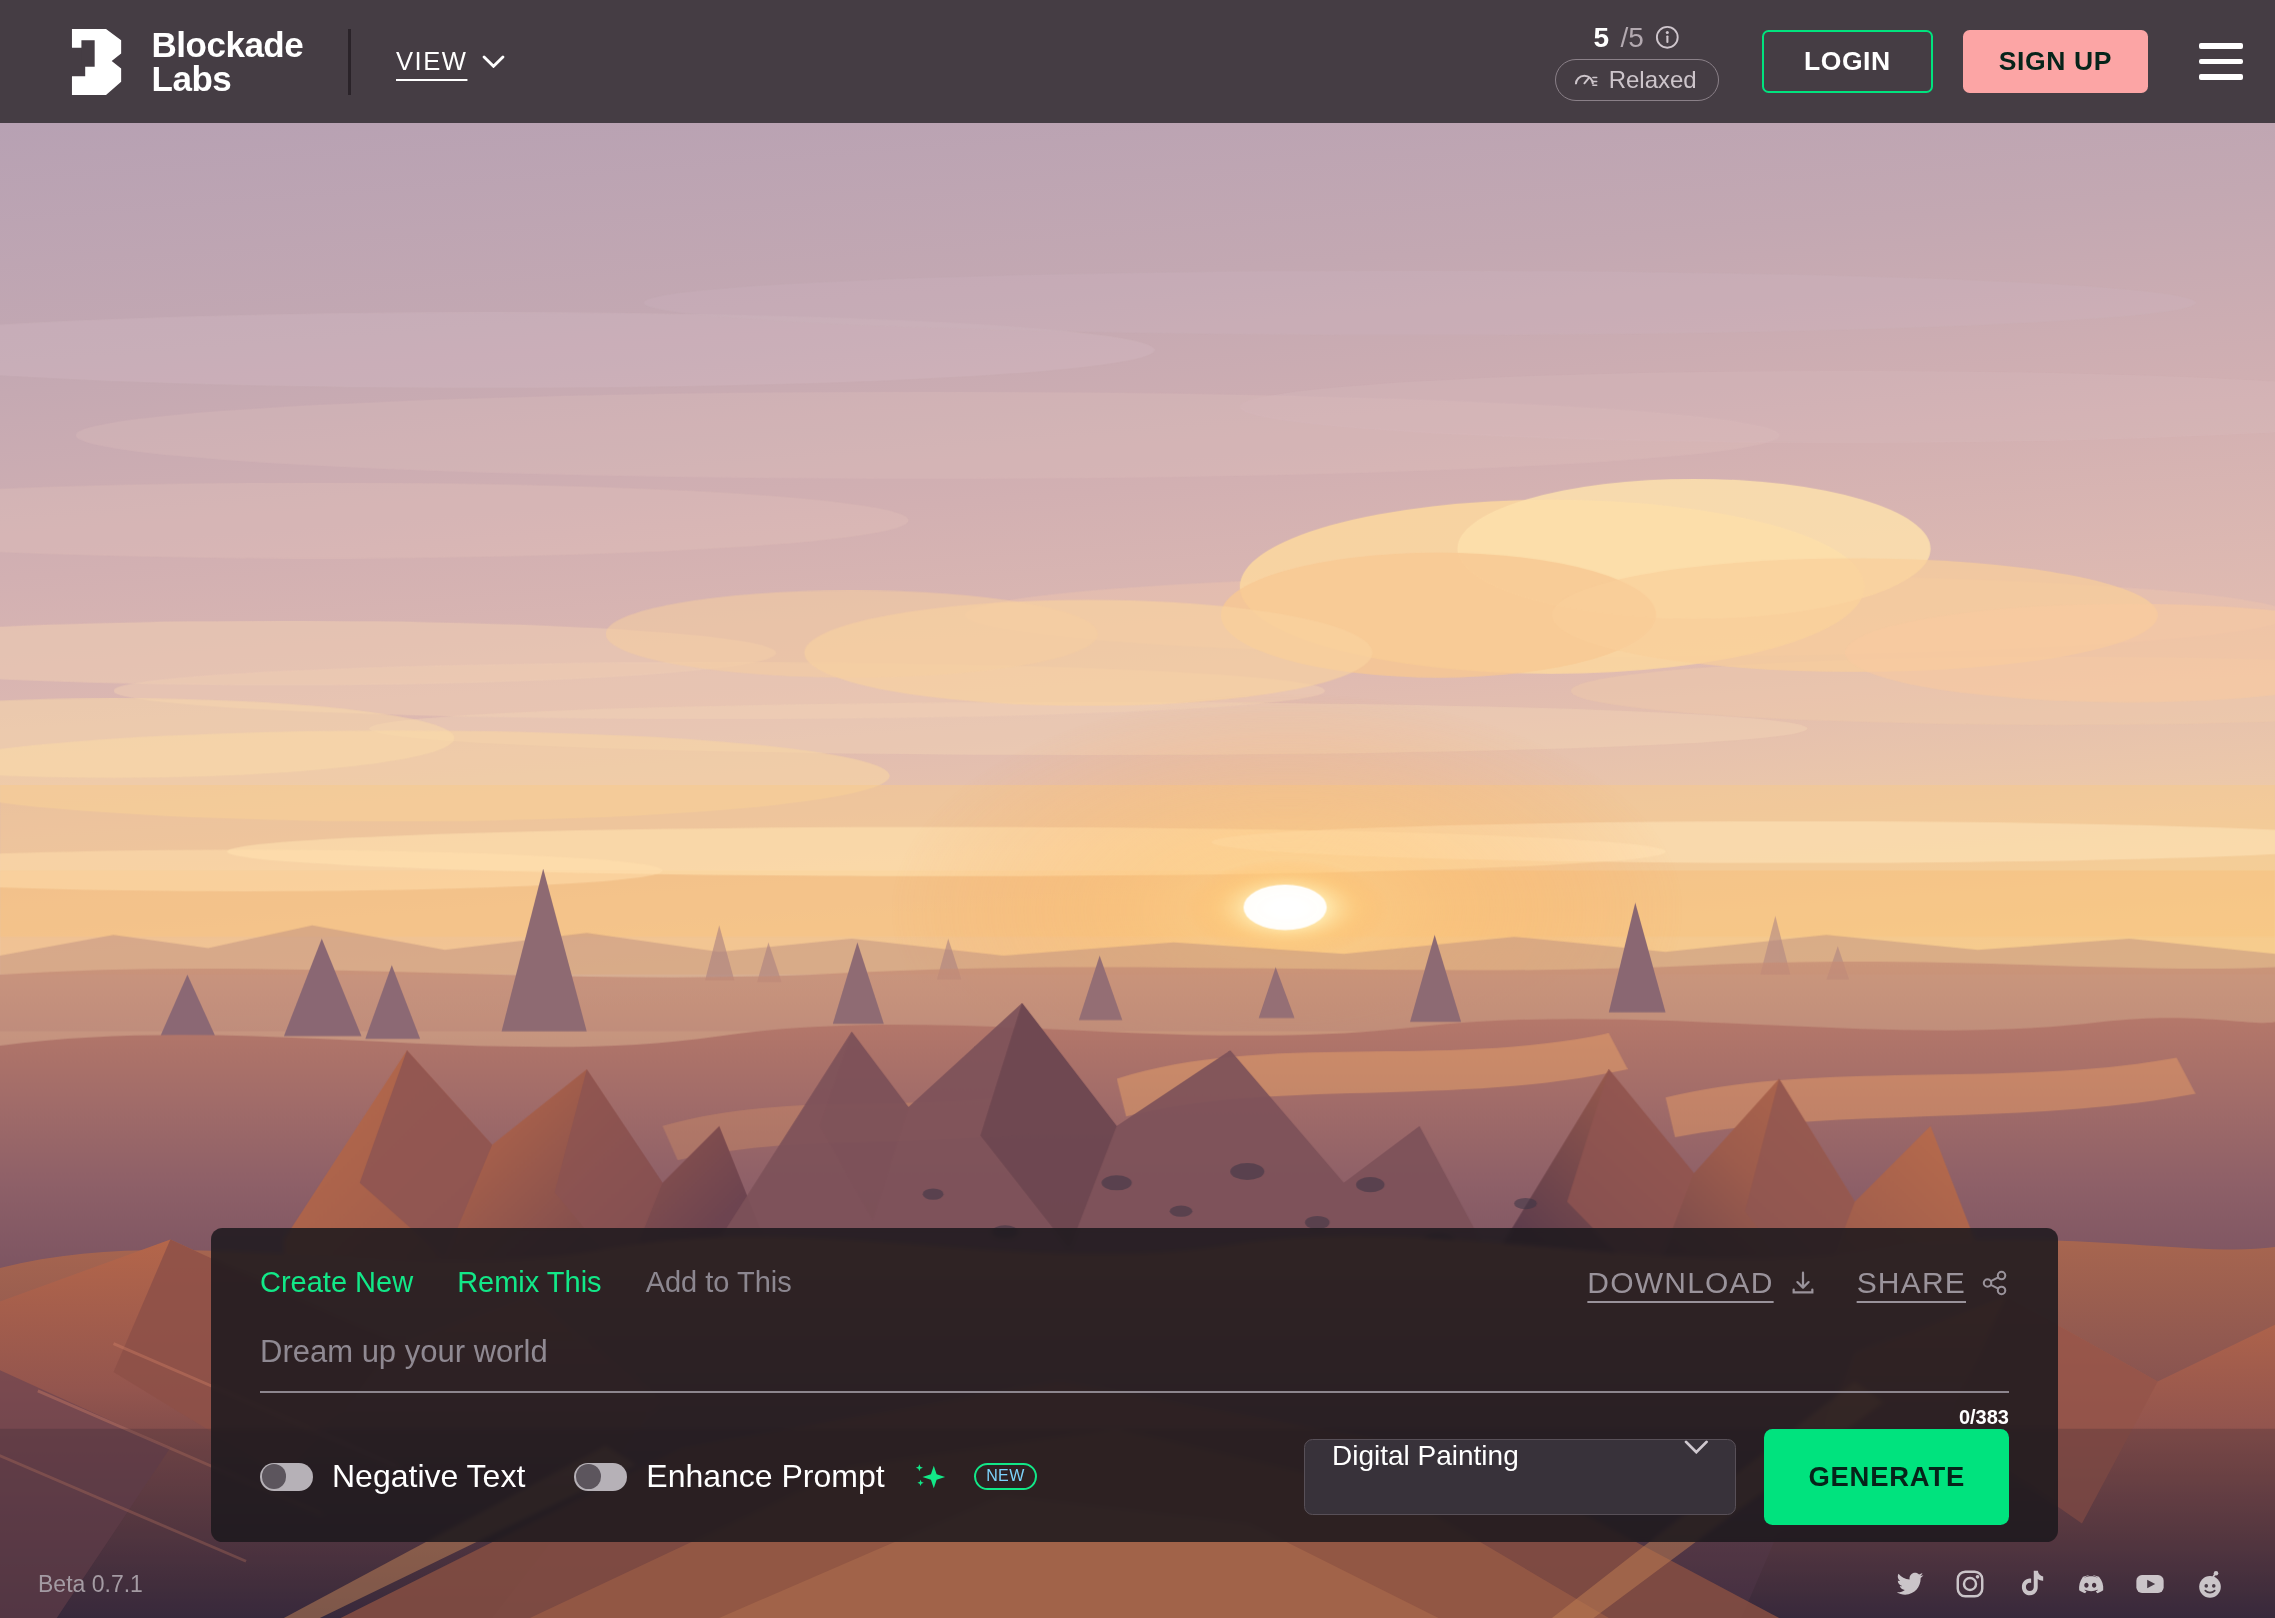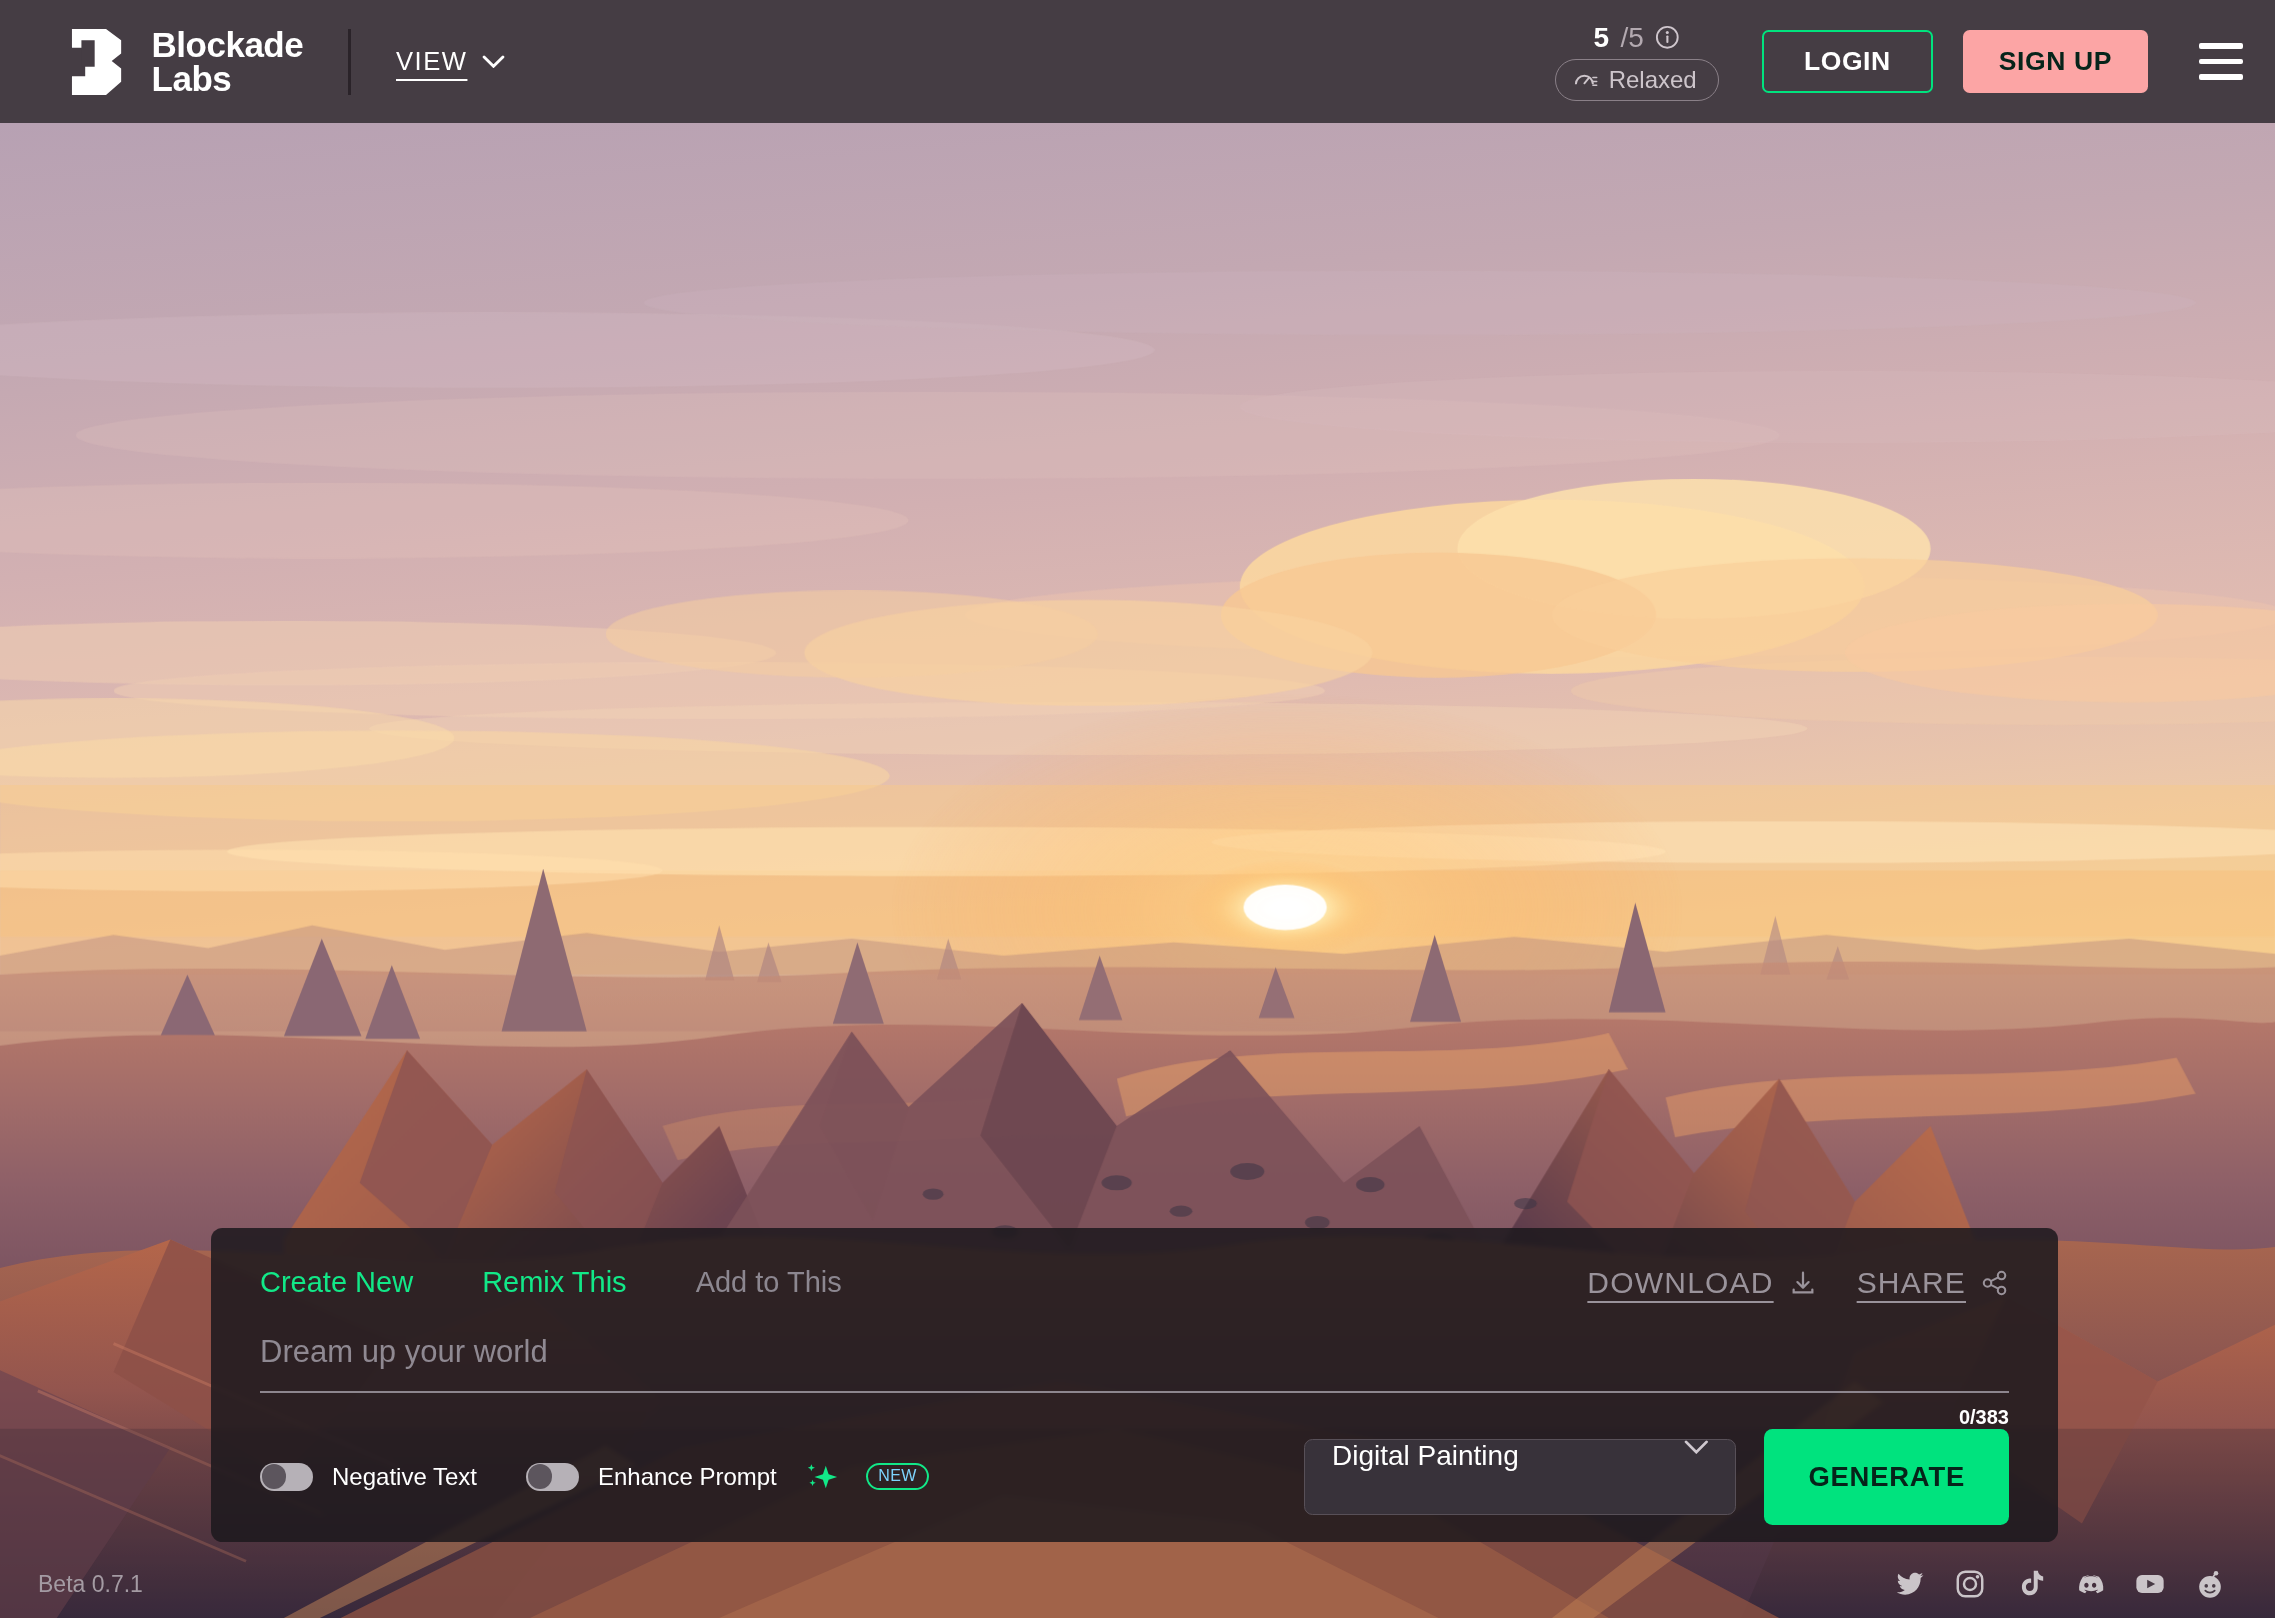--- a/index.html
+++ b/index.html
@@ -95,21 +95,21 @@
     position: absolute;
     left: 211px; top: 1228px;
     width: 1847px; height: 314px;
     background: rgba(28,25,29,0.86);
     border-radius: 11.4px;
     padding: 38px 49px 0 49px;
     z-index: 40;
     backdrop-filter: blur(1.9px);
   }
   .panel-top { display: flex; align-items: flex-start; }
-  .tabs { display: flex; align-items: center; gap: 69px; }
+  .tabs { display: flex; align-items: center; gap: 44px; }
   .tab {
     font-size: 29px; background: none; border: none;
     cursor: pointer; padding: 0;
   }
   .tab.on { color: #12e888; }
   .tab.off { color: #8c8790; }
 
   .panel-actions { margin-left: auto; display: flex; align-items: center; gap: 40px; }
   .act { display: flex; align-items: center; gap: 15px; cursor: pointer; }
   .act-label {
@@ -137,21 +137,21 @@
   .toggle-group { display: flex; align-items: center; gap: 19px; margin-right: 49px; }
   .toggle {
     width: 53px; height: 28px; border-radius: 945px;
     background: #b6b1b7; position: relative; cursor: pointer; flex: none;
   }
   .toggle .knob {
     position: absolute; top: 1.9px; left: 1.9px;
     width: 24.6px; height: 24.6px; border-radius: 50%;
     background: #5c555d;
   }
-  .toggle-label { color: #ffffff; font-size: 24px; }
+  .toggle-label { color: #ffffff; font-size: 32px; }
   .sparkle { width: 34px; height: 34px; display: block; margin-left: 9.5px; }
   .new-badge {
     margin-left: 7.6px; border: 2.8px solid #12e888; border-radius: 945px;
     color: #7dd3fc; font-size: 16px; font-weight: 400;
     padding: 1.9px 10.4px 2.8px 10.4px; letter-spacing: 0.4px;
   }
 
   .right-controls { margin-left: auto; display: flex; align-items: center; gap: 28px; }
   .style-select {
     display: flex; align-items: flex-start;

